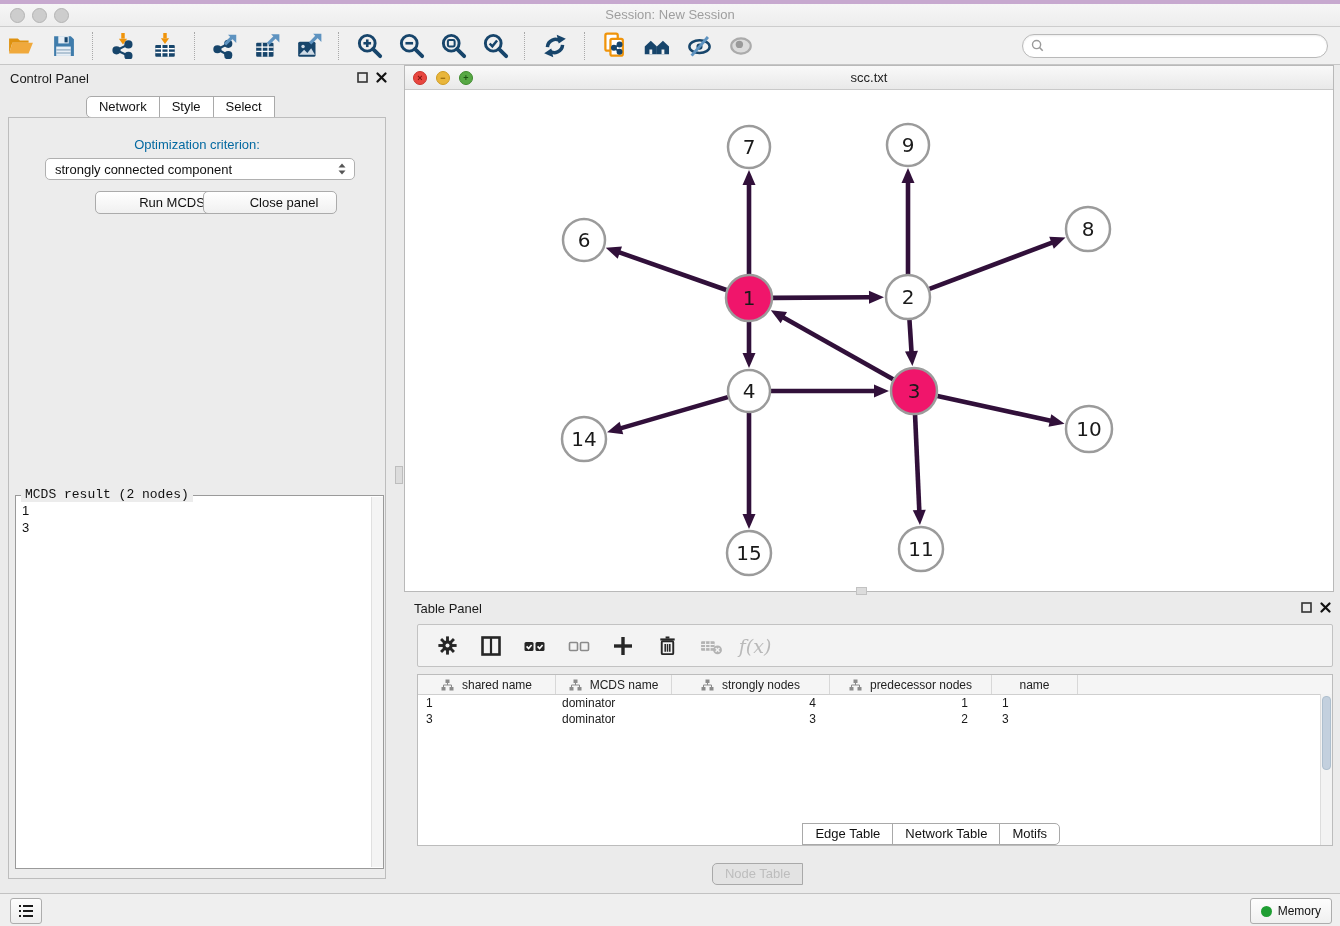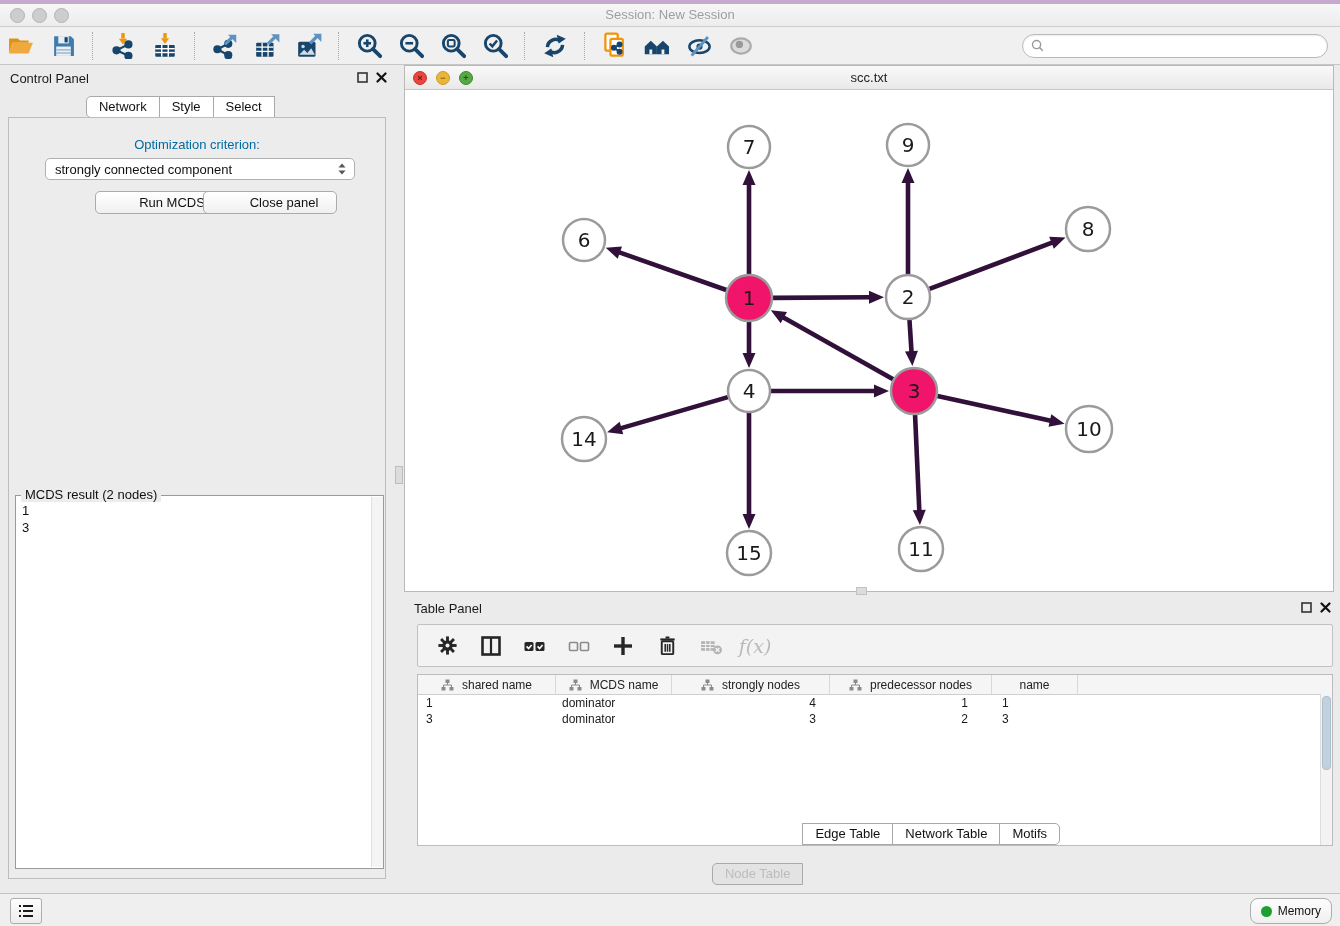--- a/index.html
+++ b/index.html
@@ -51,21 +51,21 @@
               font-size:13px;color:#111;padding:0 6px 0 9px;box-sizing:border-box;cursor:default;}
   #opt-select .stepper{margin-left:auto;}
   .cp-btn{position:absolute;top:73px;height:21px;background:linear-gradient(#ffffff,#f0f0f0);
           border:1px solid #ababab;border-radius:5px;font-size:13px;color:#111;
           display:flex;align-items:center;justify-content:center;cursor:default;padding-left:28px;}
   #run-btn{left:86px;width:96px;}
   #close-btn{left:194px;width:104px;}
   #result-box{position:absolute;left:6px;top:377px;width:367px;height:372px;
               border:1px solid #9a9a9a;background:#fff;}
   #result-label{position:absolute;left:5px;top:-9px;background:#ececec;padding:0 4px;
-                font-size:13px;color:#111;}
+                font-size:13px;color:#111;font-family:Liberation Mono, monospace;}
   #result-text{position:absolute;left:0;top:3px;right:12px;bottom:0;padding:3px 0 0 6px;
                font-size:13px;line-height:17px;color:#111;overflow:hidden;}
   #result-scroll{position:absolute;right:0;top:1px;bottom:1px;width:11px;background:#f4f4f4;
                  border-left:1px solid #e0e0e0;}
 
   
   #v-grip{left:395px;top:466px;width:6px;height:16px;background:#dcdcdc;border:1px solid #bdbdbd;}
   #h-grip{left:856px;top:587px;width:9px;height:6px;background:#dcdcdc;border:1px solid #c2c2c2;}
 
   
@@ -101,21 +101,21 @@
   #tp-thumb{position:absolute;left:1px;right:1px;top:2px;height:72px;background:#c3d0de;
             border:1px solid #aebfce;border-radius:4px;}
   #tp-tabs{left:0;right:0;bottom:8px;}
 
   
   #statusbar{left:0;top:893px;width:1340px;height:33px;background:#efefef;
              border-top:1px solid #c2c2c2;}
   #list-btn{position:absolute;left:10px;top:4px;width:30px;height:24px;background:linear-gradient(#fdfdfd,#ededed);
             border:1px solid #adadad;border-radius:3px;display:flex;align-items:center;justify-content:center;}
   #memory-btn{position:absolute;right:8px;top:4px;height:24px;background:linear-gradient(#fdfdfd,#f0f0f0);
-              border:1px solid #adadad;border-radius:8px;display:flex;align-items:center;
+              border:1px solid #adadad;border-radius:3px;display:flex;align-items:center;
               gap:6px;padding:0 10px;font-size:12px;color:#111;}
   #memory-dot{width:11px;height:11px;border-radius:50%;background:#1f9e33;}
 </style>
 </head>
 <body>
 
 <div id="accent-strip" class="abs"></div>
 <div id="titlebar" class="abs">
   <span class="lights">
     <span class="tl-gray"></span><span class="tl-gray"></span><span class="tl-gray"></span>

